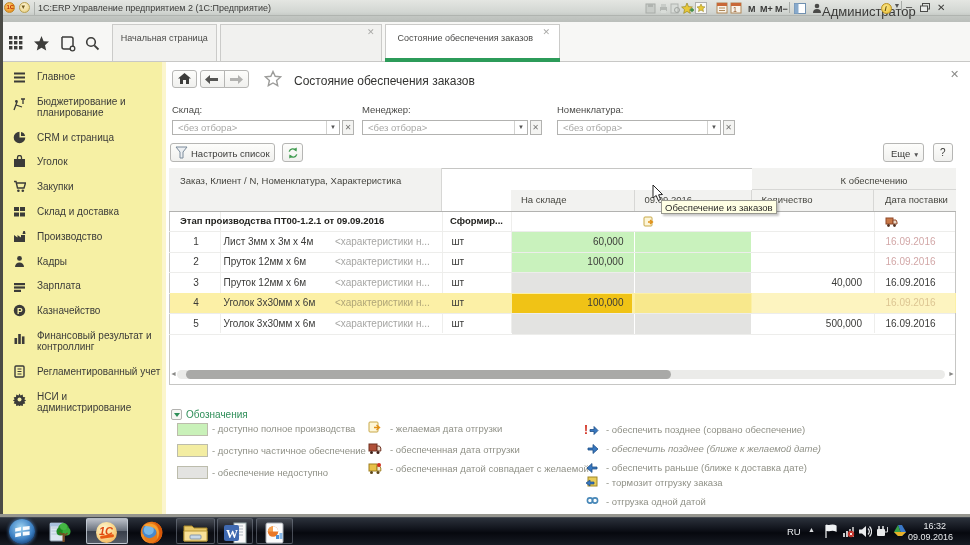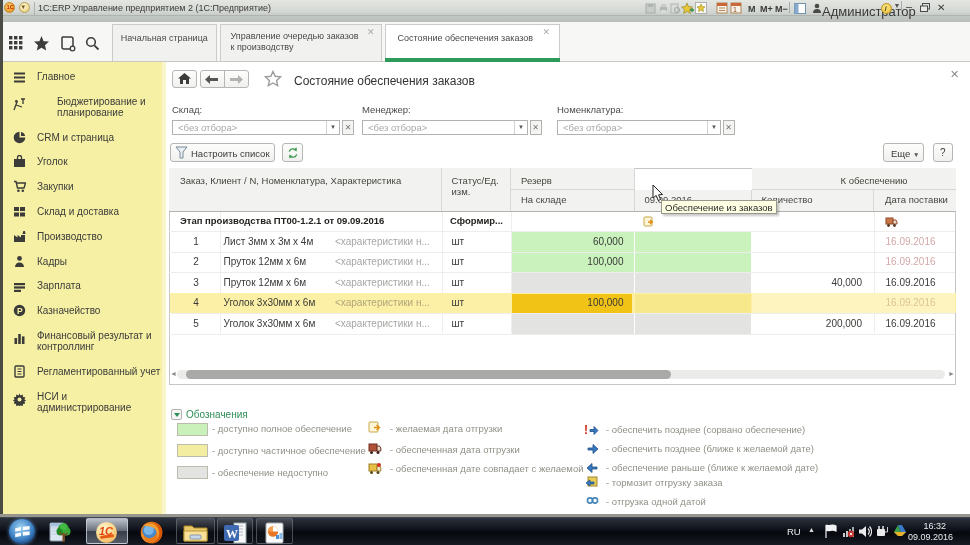--- a/index.html
+++ b/index.html
@@ -129,39 +129,38 @@
     </svg>
 <svg class="abs" style="left:85px;top:18px;" width="15" height="15" viewBox="0 0 15 15">
       <circle cx="6" cy="6" r="4.3" fill="none" stroke="#3d3d3b" stroke-width="1.6"></circle>
       <path d="M9.3 9.3 L13.5 13.5" stroke="#3d3d3b" stroke-width="1.8"></path>
     </svg>
 </div>
 <div class="abs tab" style="left:112px;width:104.5px;">
     <div style="margin-top:7.5px;text-align:center;">Начальная страница</div>
   </div>
 <div class="abs tab" style="left:219.5px;width:162px;">
-    <div style="margin:6px 0 0 10px;line-height:11px;">Управление очередью заказов<br>к производству</div>
     <span class="tabx" style="right:6px;">✕</span>
   </div>
 <div class="abs tab" style="left:384.5px;width:175.5px;background:#fff;">
     <div style="margin:7.5px 0 0 12px;">Состояние обеспечения заказов</div>
     <span class="tabx" style="right:9px;">✕</span>
 <div style="position:absolute;left:-1px;bottom:-1px;width:175.5px;height:4px;background:#2c9b59;"></div>
   </div>
 
 <div class="abs" id="sidebar"></div>
 <div class="abs" style="left:162px;top:62px;width:3.5px;height:452.5px;background:#fbf5cc;"></div>
 <div class="abs" style="left:0;top:0;width:2.5px;height:517px;background:#4b4b45;"></div>
 
 <div class="sbitem" style="top:71px;">Главное</div>
 <svg class="sbicon" style="top:71px;" viewBox="0 0 13 13">
     <path d="M1 2.5h11M1 6.5h11M1 10.5h11" stroke="#3b3b39" stroke-width="2"></path>
   </svg>
 
-<div class="sbitem" style="top:95.5px;margin-left:20px;">Бюджетирование и<br>планирование</div>
+<div class="sbitem" style="top:95.5px;">Бюджетирование и<br>планирование</div>
 <svg class="sbicon" style="top:98px;" viewBox="0 0 13 13">
     <path d="M1 12 L4 4 M3 7 L9 9" stroke="#3b3b39" stroke-width="1.3" fill="none"></path>
     <path d="M8 1 L12 1 M10 1 L10 6" stroke="#3b3b39" stroke-width="1.3"></path>
     <circle cx="3.4" cy="3.4" r="1.4" fill="#3b3b39"></circle>
   </svg>
 
 <div class="sbitem" style="top:131.5px;">CRM и страница</div>
 <svg class="sbicon" style="top:130.5px;" viewBox="0 0 13 13">
     <path d="M6.5 6.5 L6.5 0.7 A5.8 5.8 0 1 0 12.3 6.5 Z" fill="#3b3b39"></path>
     <path d="M8 5 L8 0.9 A5.1 5.1 0 0 1 12.1 5 Z" fill="#3b3b39"></path>
@@ -286,26 +285,20 @@
 <div class="abs btnface" style="left:883px;top:143px;width:41px;height:18.5px;"></div>
 <div class="abs" style="left:891px;top:148px;font-size:9.5px;color:#3a3a38;">Еще <span style="font-size:6.5px;color:#555;">▼</span></div>
 <div class="abs btnface" style="left:933px;top:143px;width:20px;height:18.5px;"></div>
 <div class="abs" style="left:940px;top:147px;font-size:10px;color:#3a3a38;">?</div>
 
 <div class="abs" id="tablebox" style="left:169px;top:168px;width:787px;height:217px;border:1px solid #c6c6c4;background:#fff;"></div>
 <div class="abs" id="tablewrap" style="left:169px;top:168px;width:787px;height:217px;">
 
   <div class="hdrcell" style="left:0;top:0;width:272.5px;height:43px;border-right:1px solid #d7d7d5;">
       <span style="position:absolute;left:11px;top:6.5px;">Заказ, Клиент / N, Номенклатура, Характеристика</span>
-    </div>
-  <div class="hdrcell" style="left:272.5px;top:0;width:69.5px;height:43px;border-right:1px solid #d7d7d5;">
-      <span style="position:absolute;left:10px;top:6.5px;">Статус/Ед.<br>изм.</span>
-    </div>
-  <div class="hdrcell" style="left:342px;top:0;width:123.5px;height:22px;border-right:1px solid #d7d7d5;border-bottom:1px solid #d7d7d5;">
-      <span style="position:absolute;left:10px;top:6.5px;">Резерв</span>
     </div>
   <div class="hdrcell" style="left:342px;top:22px;width:123.5px;height:21px;border-right:1px solid #d7d7d5;">
       <span style="position:absolute;left:10px;top:4px;">На складе</span>
     </div>
   <div class="hdrcell" style="left:582.5px;top:0;width:204px;height:22px;border-bottom:1px solid #d7d7d5;">
       <span style="position:absolute;left:89px;top:6.5px;">К обеспечению</span>
     </div>
   <div class="hdrcell" style="left:465.5px;top:22px;width:117px;height:21px;border-right:1px solid #d7d7d5;">
       <span style="position:absolute;left:10px;top:4px;">09.09.2016</span>
     </div>
@@ -381,42 +374,42 @@
   <div class="cell" style="left:54.5px;top:129px;">Уголок 3х30мм х 6м</div>
   <div class="cell" style="left:166px;top:129px;color:#b0a678;">&lt;характеристики н...</div>
   <div class="cell" style="left:282.5px;top:129px;">шт</div>
   <div class="cell num" style="left:380px;top:129px;width:74.5px;">100,000</div>
   <div class="cell" style="left:716.5px;top:129px;color:#dcc592;">16.09.2016</div>
 
   <div class="cell" style="left:17px;top:149.5px;width:20px;text-align:center;">5</div>
   <div class="cell" style="left:54.5px;top:149.5px;">Уголок 3х30мм х 6м</div>
   <div class="cell gray" style="left:166px;top:149.5px;">&lt;характеристики н...</div>
   <div class="cell" style="left:282.5px;top:149.5px;">шт</div>
-  <div class="cell num" style="left:619px;top:149.5px;width:74px;">200,000</div>
+  <div class="cell num" style="left:619px;top:149.5px;width:74px;">500,000</div>
   <div class="cell" style="left:716.5px;top:149.5px;">16.09.2016</div>
 
   <div class="abs" style="left:8px;top:202px;width:768px;height:9px;background:#ebebe9;border-radius:4.5px;"></div>
   <div class="abs" style="left:16.5px;top:202px;width:485px;height:9px;background:#a9a9a7;border-radius:4.5px;"></div>
   <div class="abs" style="left:1px;top:202px;font-size:7px;color:#8a8a88;">◄</div>
   <div class="abs" style="left:779px;top:202px;font-size:7px;color:#8a8a88;">►</div>
 
   <svg class="abs" style="left:483px;top:17px;" width="12" height="17" viewBox="0 0 12 17">
       <path d="M1 0 L1 13 L4.2 10.5 L6.2 15.5 L8.6 14.5 L6.6 9.8 L10.5 9.5 Z" fill="#fff" stroke="#222" stroke-width="1"></path>
     </svg>
   <div class="abs" style="left:492px;top:31.5px;height:14.5px;background:#ffffe4;border:1px solid #98988f;box-shadow:1.5px 1.5px 2px rgba(0,0,0,.22);font-size:9.5px;color:#2a2a28;line-height:13px;padding:0 3px;white-space:nowrap;">Обеспечение из заказов</div>
 </div>
 
 <div class="abs" style="left:171px;top:409px;width:11px;height:11px;background:#f6f6f4;border:1px solid #b2b2b0;border-radius:2px;"></div>
 <div class="abs" style="left:173.5px;top:410px;width:0;height:0;border-left:3px solid transparent;border-right:3px solid transparent;border-top:4.5px solid #2e8e58;margin-top:3px;"></div>
 <div class="abs" style="left:186px;top:409px;font-size:10px;color:#2e8e58;">Обозначения</div>
 
 <div class="sw" style="left:177px;top:422.5px;background:#c9f1b9;"></div>
 <div class="sw" style="left:177px;top:444px;background:#f3eda2;"></div>
 <div class="sw" style="left:177px;top:466px;background:#e3e3e1;"></div>
-<div class="leg" style="left:212px;top:423px;">- доступно полное обеспечение</div>
+<div class="leg" style="left:212px;top:423px;">- доступно полное производства</div>
 <div class="leg" style="left:212px;top:444.5px;">- доступно частичное обеспечение</div>
 <div class="leg" style="left:212px;top:466.5px;">- обеспечение недоступно</div>
 
 <svg class="abs" style="left:368px;top:421px;" width="14" height="13" viewBox="0 0 14 13">
     <rect x="1" y="1" width="9" height="10" rx="1" fill="#fdf6d8" stroke="#c8a848"></rect>
     <path d="M6 6.5 h4.5 M8.5 4 l3 2.5 -3 2.5" stroke="#e09018" stroke-width="1.4" fill="none"></path>
   </svg>
 <svg class="abs" style="left:368px;top:442px;" width="14" height="13" viewBox="0 0 14 13">
     <rect x="1" y="2" width="8" height="7" fill="#b05038" stroke="#703020"></rect>
     <path d="M9 4 h2.5 l1.3 2 v3 h-3.8 Z" fill="#e8d8c8" stroke="#703020"></path>
@@ -425,43 +418,43 @@
   </svg>
 <svg class="abs" style="left:368px;top:462px;" width="14" height="13" viewBox="0 0 14 13">
     <rect x="1" y="2" width="8" height="7" fill="#e8c048" stroke="#a08020"></rect>
     <path d="M9 4 h2.5 l1.3 2 v3 h-3.8 Z" fill="#f0e8d0" stroke="#a08020"></path>
     <circle cx="3.5" cy="10.5" r="1.5" fill="#604818"></circle>
     <circle cx="10" cy="10.5" r="1.5" fill="#604818"></circle>
     <circle cx="11" cy="3" r="2" fill="#d03020"></circle>
   </svg>
 <div class="leg" style="left:390px;top:423px;">- желаемая дата отгрузки</div>
 <div class="leg" style="left:390px;top:443.5px;">- обеспеченная дата отгрузки</div>
-<div class="leg" style="left:390px;top:463px;">- обеспеченная дате совпадает с желаемой</div>
+<div class="leg" style="left:390px;top:463px;">- обеспеченная датой совпадает с желаемой</div>
 
 <svg class="abs" style="left:584px;top:423px;" width="15" height="13" viewBox="0 0 15 13">
     <text x="0" y="11" font-size="12" font-weight="bold" fill="#d02818" font-family="Liberation Sans">!</text>
     <path d="M6 6.5 h4 v-3 l4 4 -4 4 v-3 h-4 Z" fill="#3878c0" stroke="#1d4e86" stroke-width="0.8"></path>
   </svg>
 <svg class="abs" style="left:586px;top:442px;" width="13" height="12" viewBox="0 0 13 12">
     <path d="M2 6 h5 v-3.5 l5 4.5 -5 4.5 V8 H2 Z" fill="#3878c0" stroke="#1d4e86" stroke-width="0.8"></path>
   </svg>
 <svg class="abs" style="left:586px;top:461px;" width="13" height="12" viewBox="0 0 13 12">
     <path d="M11 6 H6 V2.5 L1 7 l5 4.5 V8 h5 Z" fill="#3878c0" stroke="#1d4e86" stroke-width="0.8"></path>
   </svg>
 <svg class="abs" style="left:585px;top:475px;" width="14" height="13" viewBox="0 0 14 13">
     <rect x="3" y="2" width="9" height="9" fill="#e8cc58" stroke="#a08828"></rect>
     <path d="M1 8 l4 -3 v2 h4 v2 H5 v2 Z" fill="#3878c0" stroke="#1d4e86" stroke-width="0.7"></path>
   </svg>
 <svg class="abs" style="left:586px;top:496px;" width="13" height="9" viewBox="0 0 13 9">
     <circle cx="4" cy="4.5" r="2.6" fill="none" stroke="#4888b8" stroke-width="1.6"></circle>
     <circle cx="9" cy="4.5" r="2.6" fill="none" stroke="#4888b8" stroke-width="1.6"></circle>
   </svg>
 <div class="leg" style="left:606px;top:424px;">- обеспечить позднее (сорвано обеспечение)</div>
-<div class="leg" style="left:606px;top:443px;">- обеспечить позднее (ближе к желаемой дате)</div>
-<div class="leg" style="left:606px;top:462px;">- обеспечение раньше (ближе к желаемой дате)</div>
+<div class="leg" style="left:606px;top:443px;font-style:italic;">- обеспечить позднее (ближе к желаемой дате)</div>
+<div class="leg" style="left:606px;top:462px;">- обеспечить раньше (ближе к доставка дате)</div>
 <div class="leg" style="left:606px;top:477px;">- тормозит отгрузку заказа</div>
 <div class="leg" style="left:606px;top:495.5px;">- отгрузка одной датой</div>
 
 <div class="abs" style="left:0;top:514px;width:970px;height:3px;background:#96968f;"></div>
 
 <div class="abs" id="taskbar"></div>
 <div class="abs circ" style="left:9px;top:519px;width:26px;height:25px;background:radial-gradient(circle at 45% 35%,#9fd4f2,#3a7ec2 55%,#123a6e 85%);box-shadow:0 0 3px 1px rgba(90,150,220,.5);"></div>
 <svg class="abs" style="left:14px;top:523px;" width="17" height="17" viewBox="0 0 17 17">
     <g fill="#f8fbfe">
       <path d="M1.2 5.2 L7 4 L7 7.6 L1.2 8.8 Z"></path>

